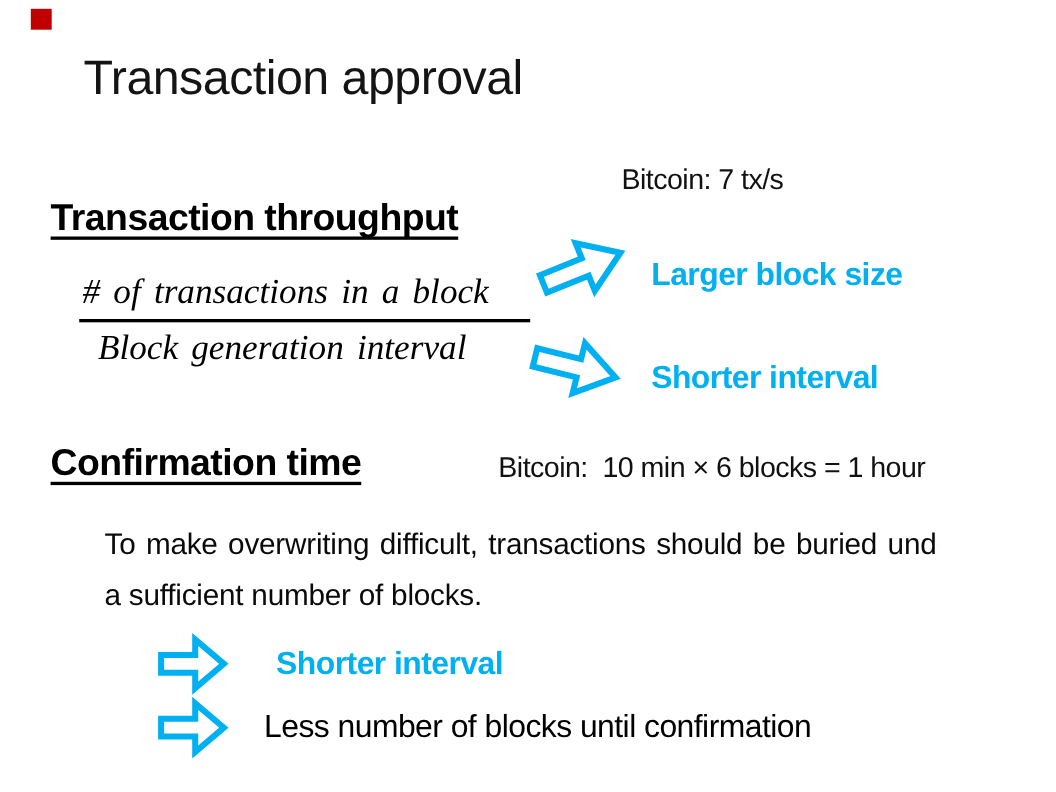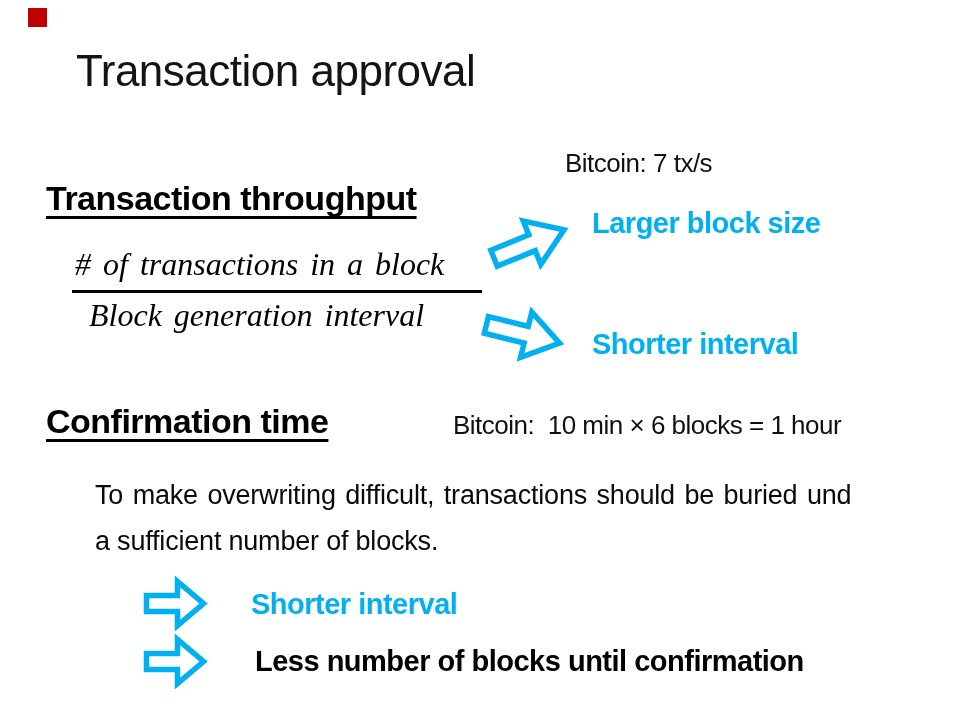--- a/index.html
+++ b/index.html
@@ -49,27 +49,27 @@
   .formula-den{left:89px;top:297px;font-size:32px;}
   .fraction-bar{
     left:72px;top:290px;width:410px;height:3px;
     background:#000;
   }
   .accent-label{
     font-size:29px;font-weight:700;
     color:var(--accent,#00B0F0);
     letter-spacing:-0.5px;white-space:nowrap;
   }
-  .label-larger{left:592px;top:207px;}
+  .label-larger{left:592px;top:234px;}
   .label-shorter-1{left:592px;top:328px;}
   .label-shorter-2{left:251px;top:588px;}
   .black-label{
-    font-size:29px;font-weight:700;color:#000;
+    font-size:29px;font-weight:400;color:#000;
     letter-spacing:-0.5px;white-space:nowrap;
-    left:255px;top:645px;
+    left:240px;top:645px;
   }
   .body-text{
     left:95px;top:472px;width:780px;
     font-size:27px;line-height:46px;color:#0a0a0a;
     text-align:justify;letter-spacing:-0.2px;
   }
   .arrow-box{line-height:0;}
   .arrow-box svg{display:block;width:100%;height:100%;overflow:visible;}
   .arrow-box path{
     fill:#fff;

